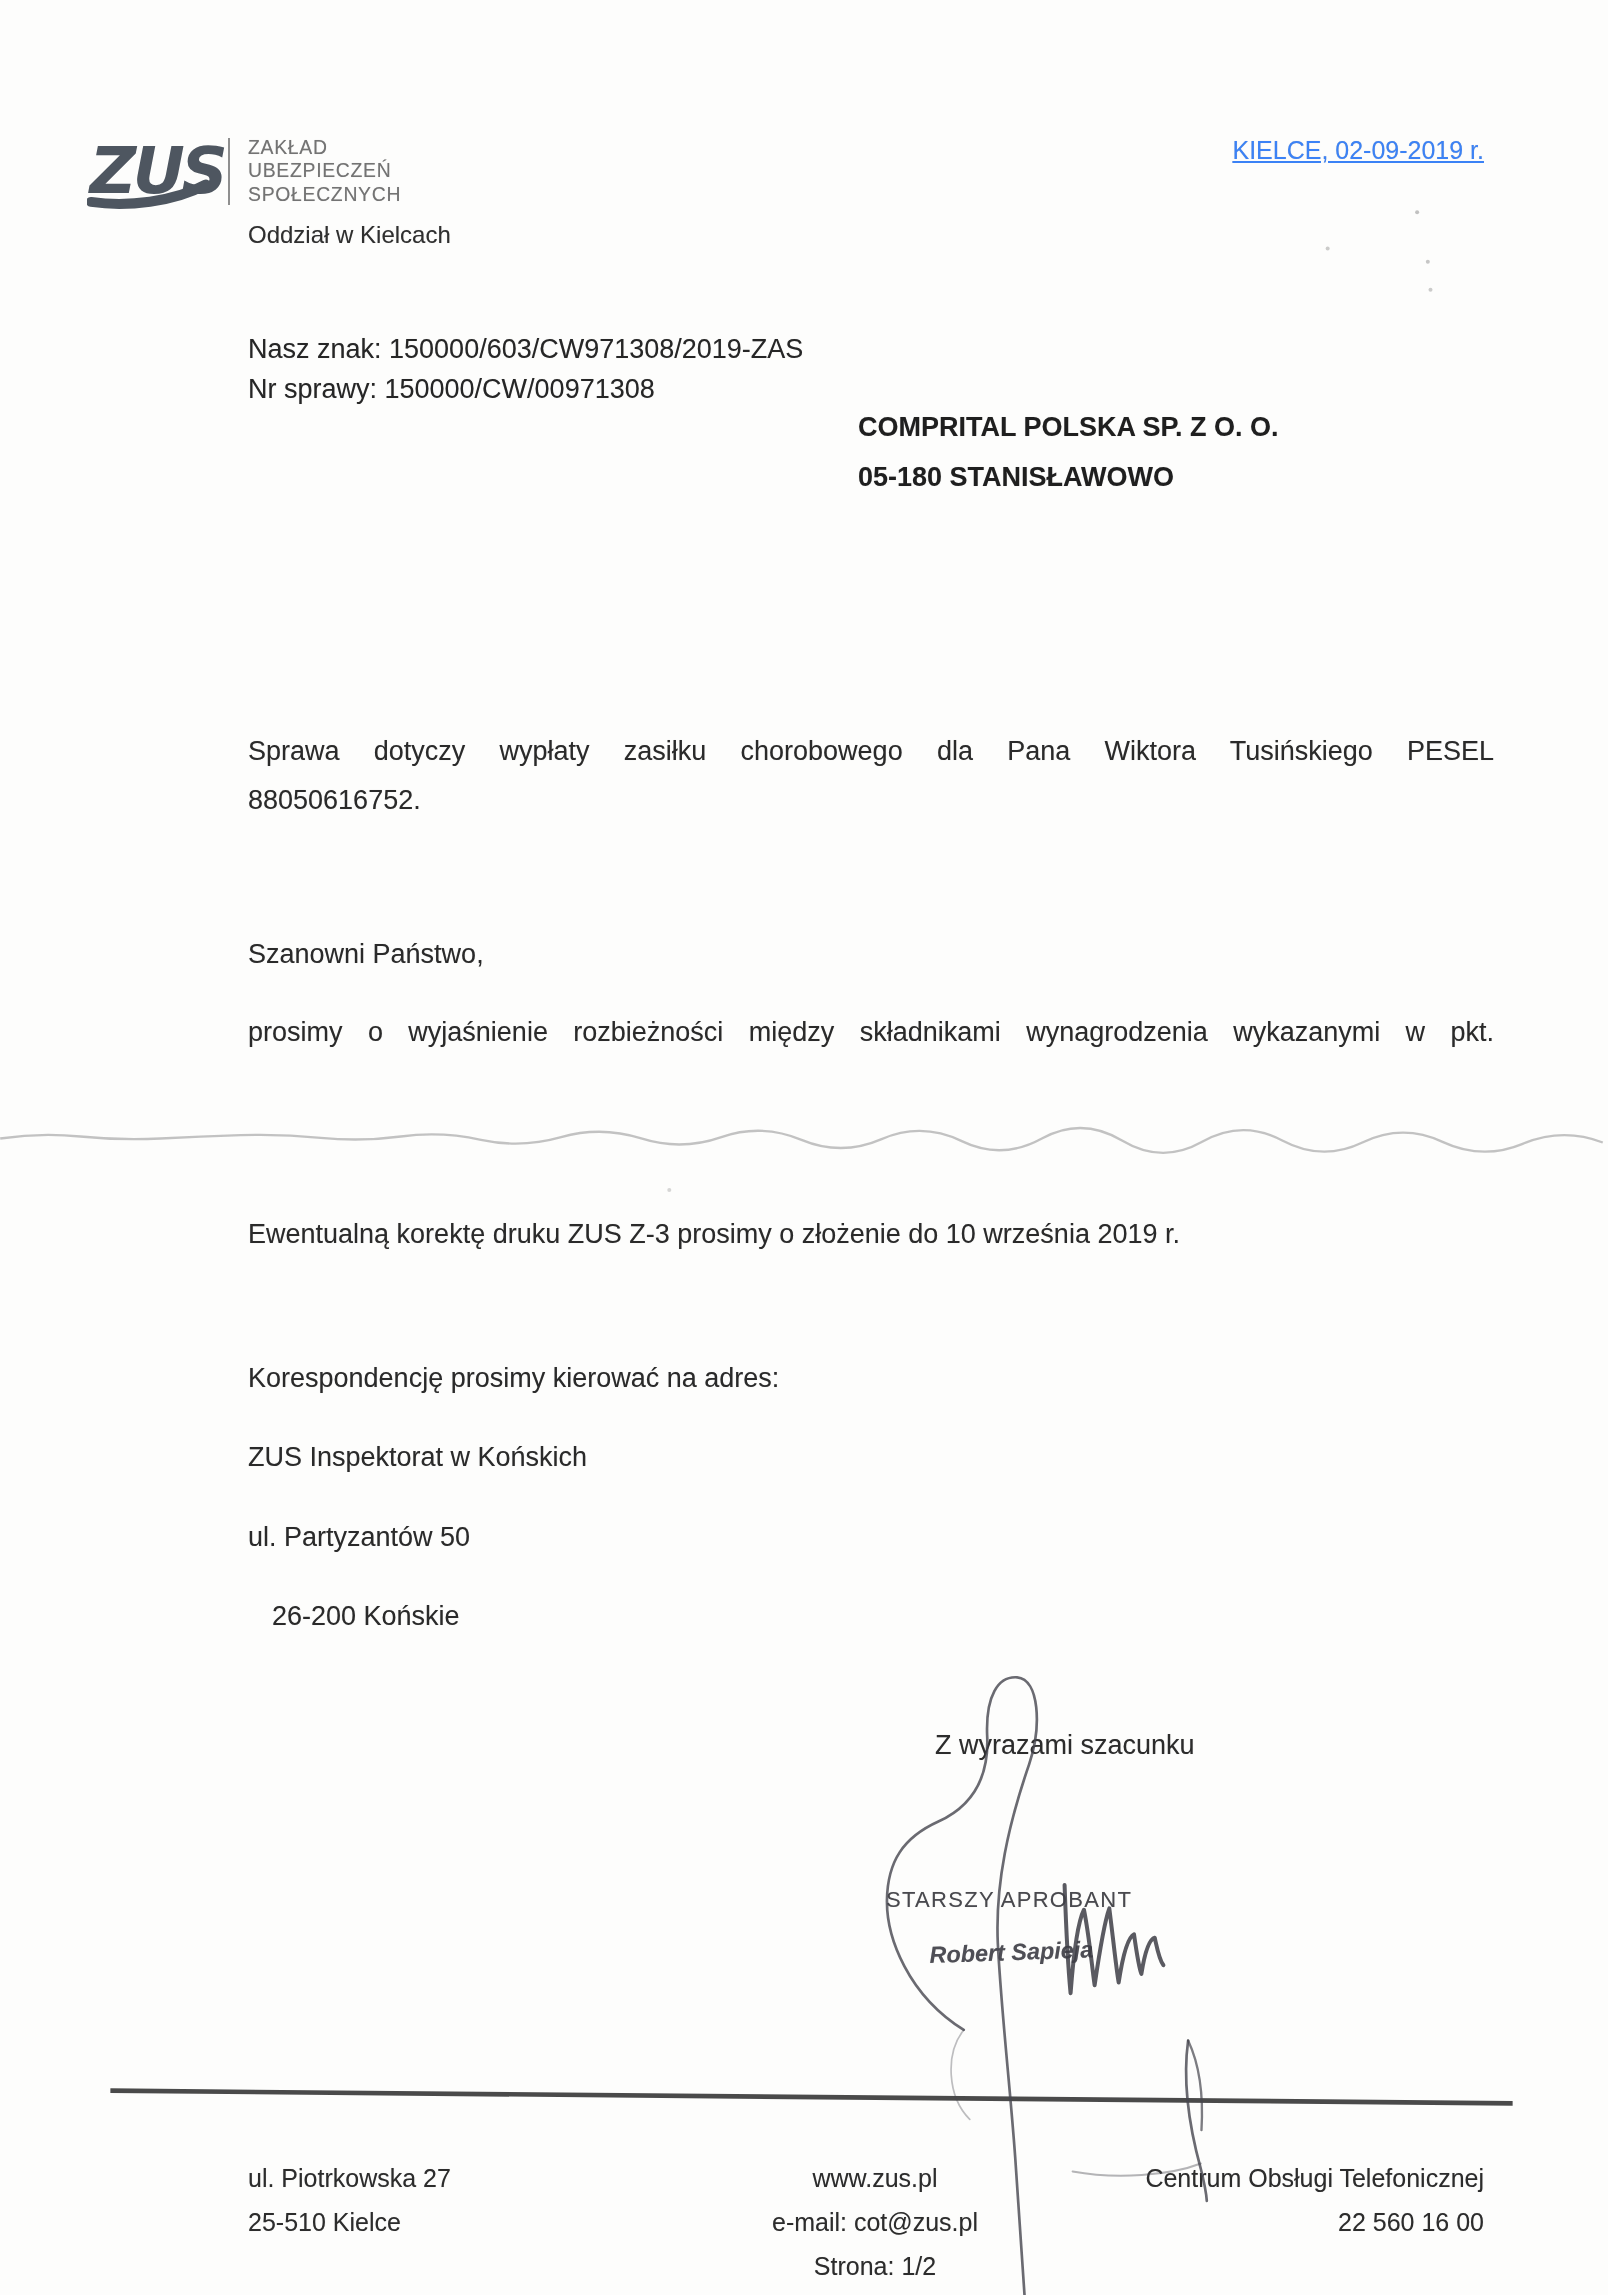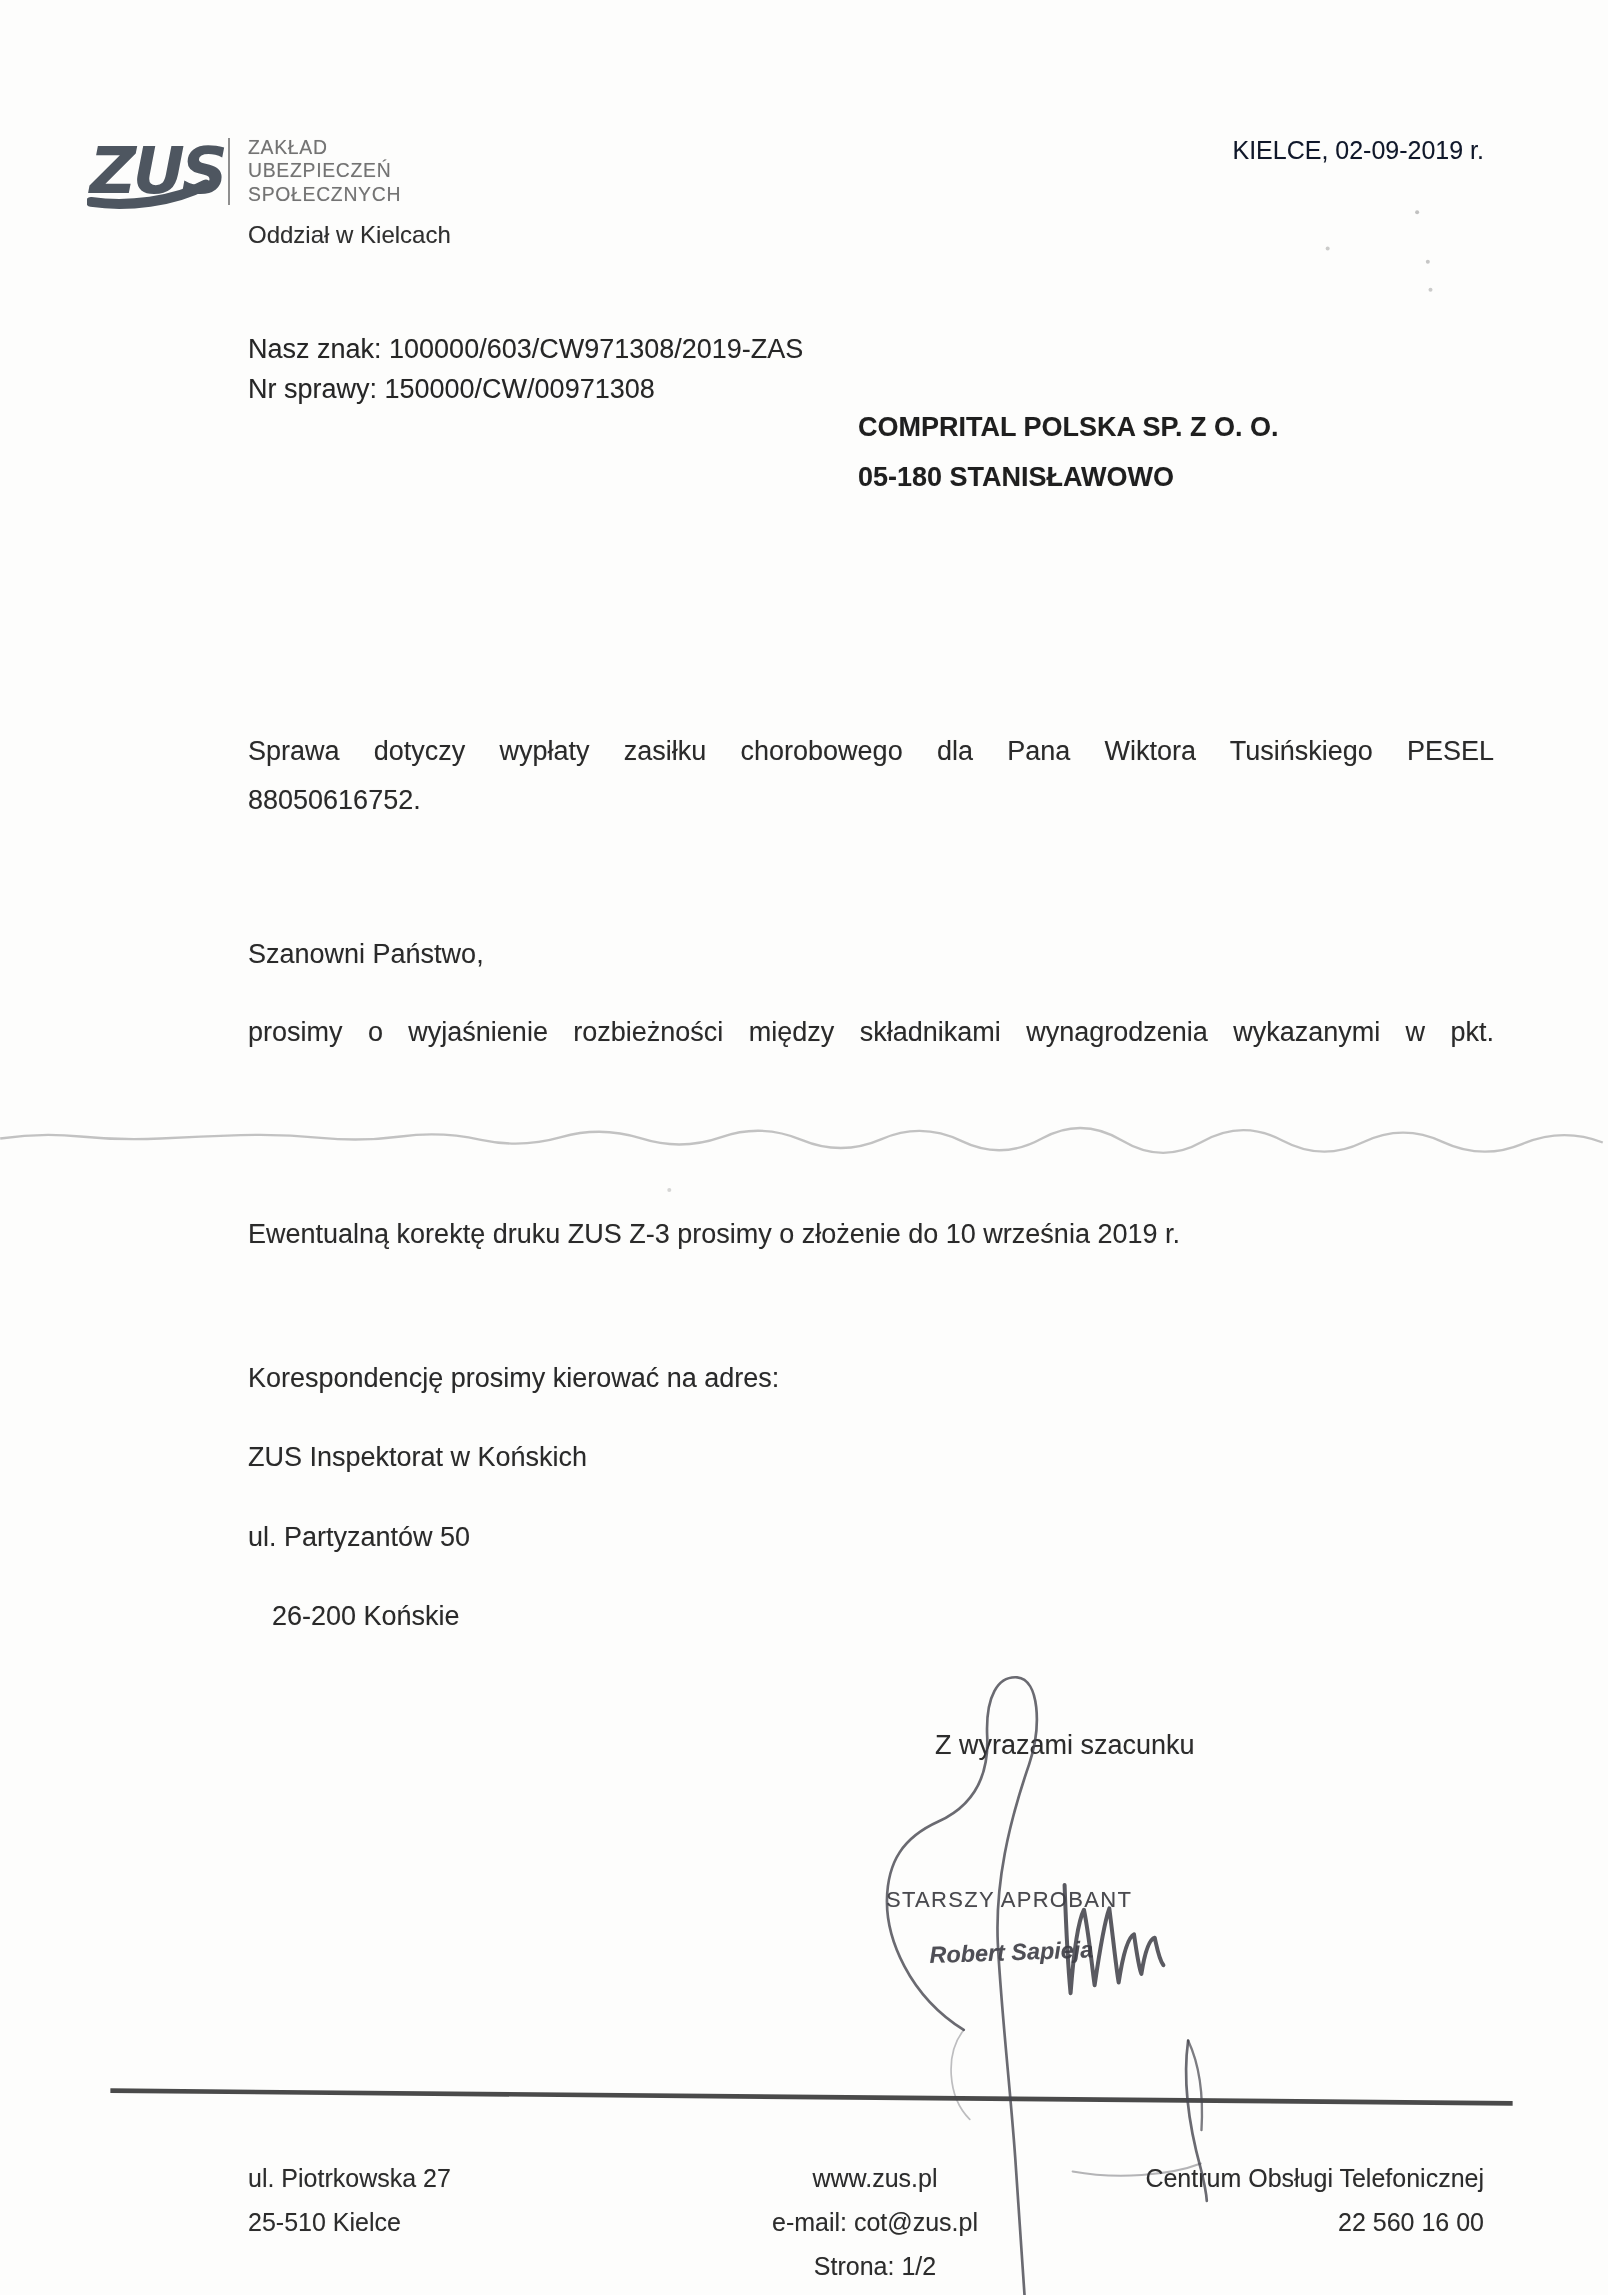--- a/index.html
+++ b/index.html
@@ -9,21 +9,21 @@
     font-family:"Liberation Sans", sans-serif;
     color:#2e2e2e;
     overflow:hidden;
   }
   .abs{position:absolute;}
   .soft{text-shadow:0 0 0.7px rgba(40,40,40,.28);}
   
   .org-lines{left:248px;top:136px;font-size:19.4px;line-height:23.4px;color:#737373;letter-spacing:0.7px;}
   .branch{left:248px;top:221px;font-size:24px;color:#2f2f2f;}
   .logo-divider{left:228px;top:138px;width:2px;height:67px;background:#8f8f8f;}
-  .letter-date{left:935px;top:136px;width:549px;text-align:right;font-size:25px;color:#0f172a;}
+  .letter-date{left:935px;top:136px;width:549px;text-align:right;font-size:25px;color:#3b82f6;text-decoration:underline;}
   
   .ref{left:248px;font-size:27px;color:#262626;}
   
   .recipient{left:858px;top:402px;font-size:27px;font-weight:bold;line-height:50px;color:#1f1f1f;}
   
   .bodytext{font-size:27px;color:#2a2a2a;line-height:49px;}
   .block{left:248px;width:1246px;}
   .justify-line{text-align:justify;text-align-last:justify;}
   
   .farewell{left:935px;top:1730px;font-size:27px;color:#2c2c2c;}
@@ -48,21 +48,21 @@
   <div class="abs logo-divider"></div>
   <div class="abs org-lines soft">
     <div>ZAKŁAD</div>
     <div>UBEZPIECZEŃ</div>
     <div>SPOŁECZNYCH</div>
   </div>
   <div class="abs branch soft">Oddział w Kielcach</div>
   <div class="abs letter-date soft">KIELCE, 02-09-2019 r.</div>
 </div>
 
-<div class="abs ref soft" style="top:334px;">Nasz znak: 100000/603/CW971308/2019-ZAS</div>
+<div class="abs ref soft" style="top:334px;">Nasz znak: 150000/603/CW971308/2019-ZAS</div>
 <div class="abs ref soft" style="top:374px;">Nr sprawy: 150000/CW/00971308</div>
 
 <div class="abs recipient soft">
   <div>COMPRITAL POLSKA SP. Z O. O.</div>
   <div>05-180 STANISŁAWOWO</div>
 </div>
 
 <div class="abs block bodytext soft" style="top:727px;">
   <div class="justify-line">Sprawa dotyczy wypłaty zasiłku chorobowego dla Pana Wiktora Tusińskiego PESEL</div>
   <div>88050616752.</div>

